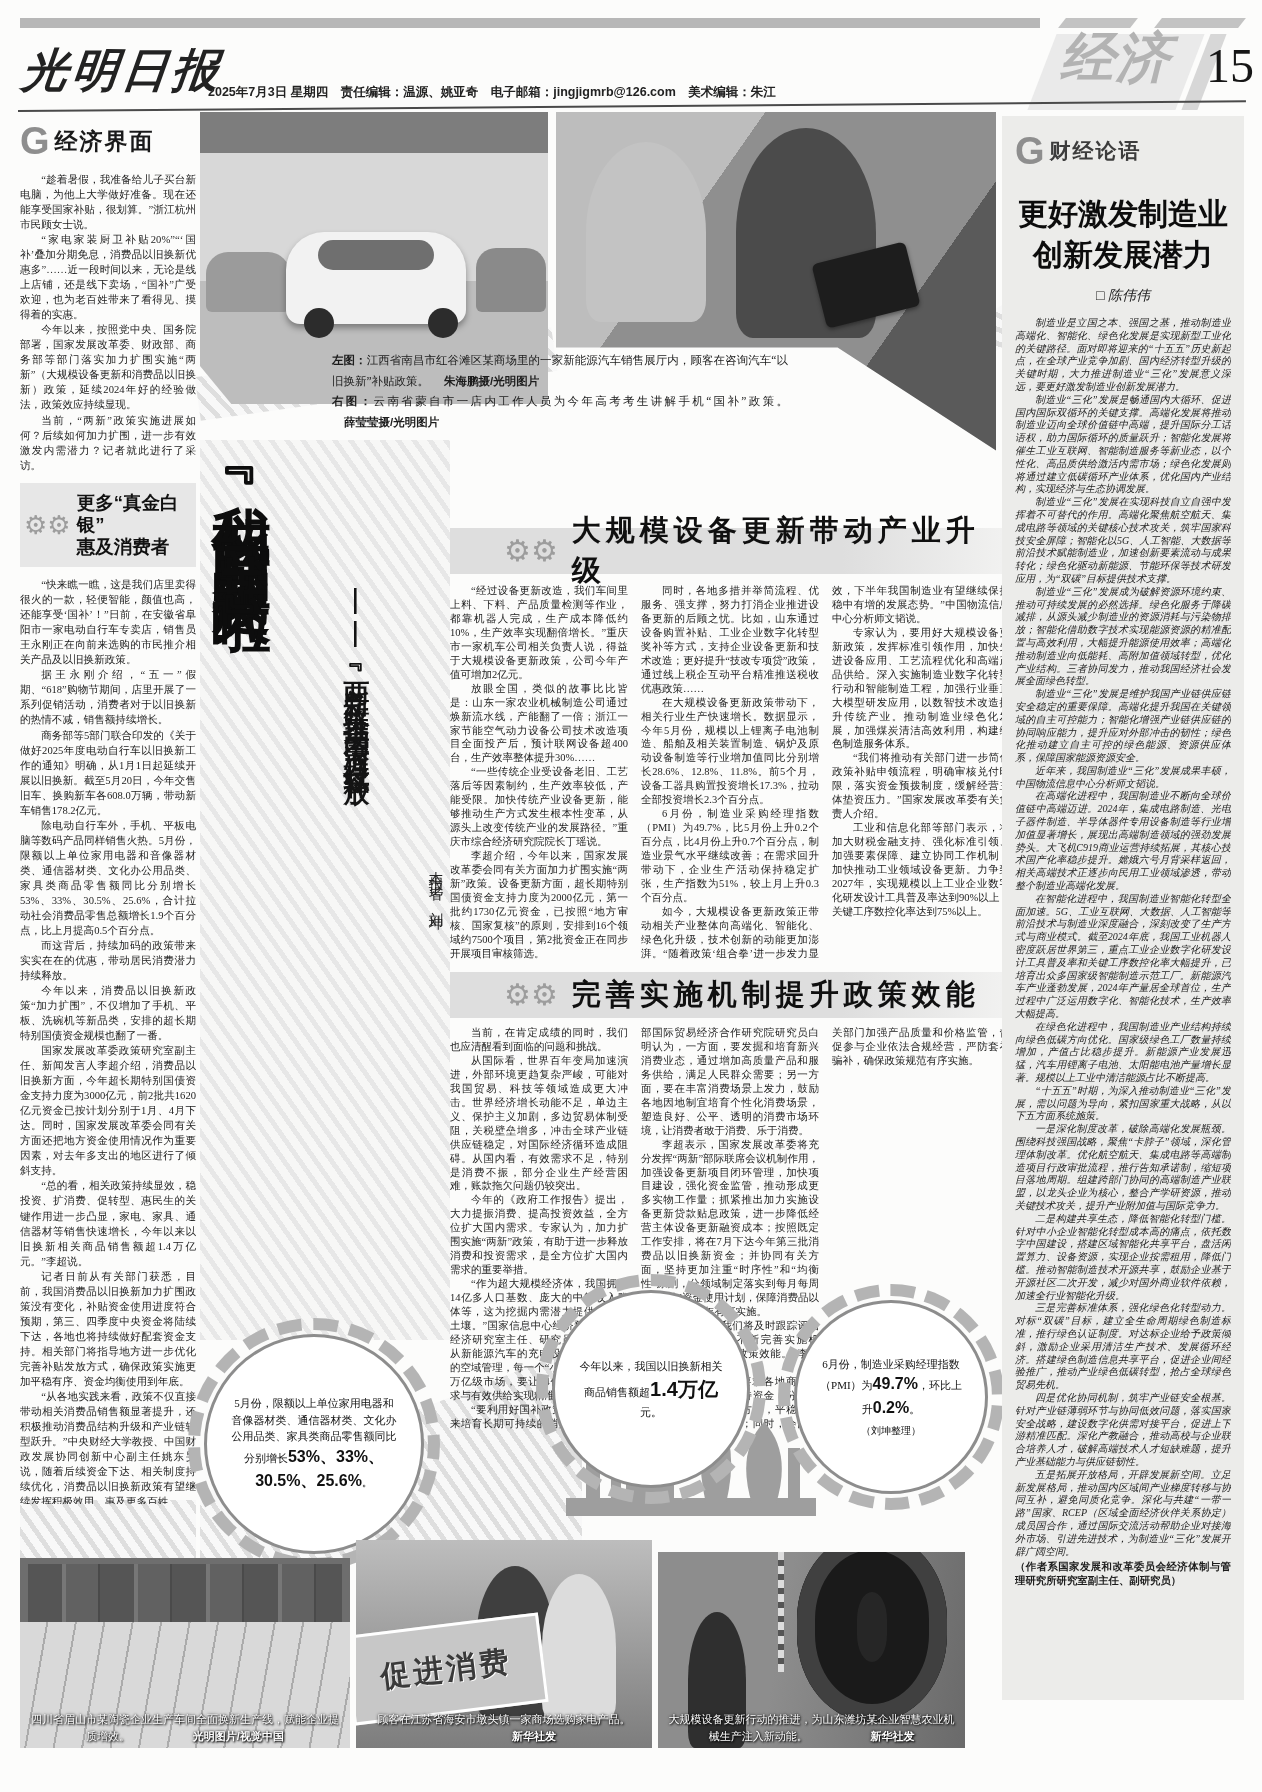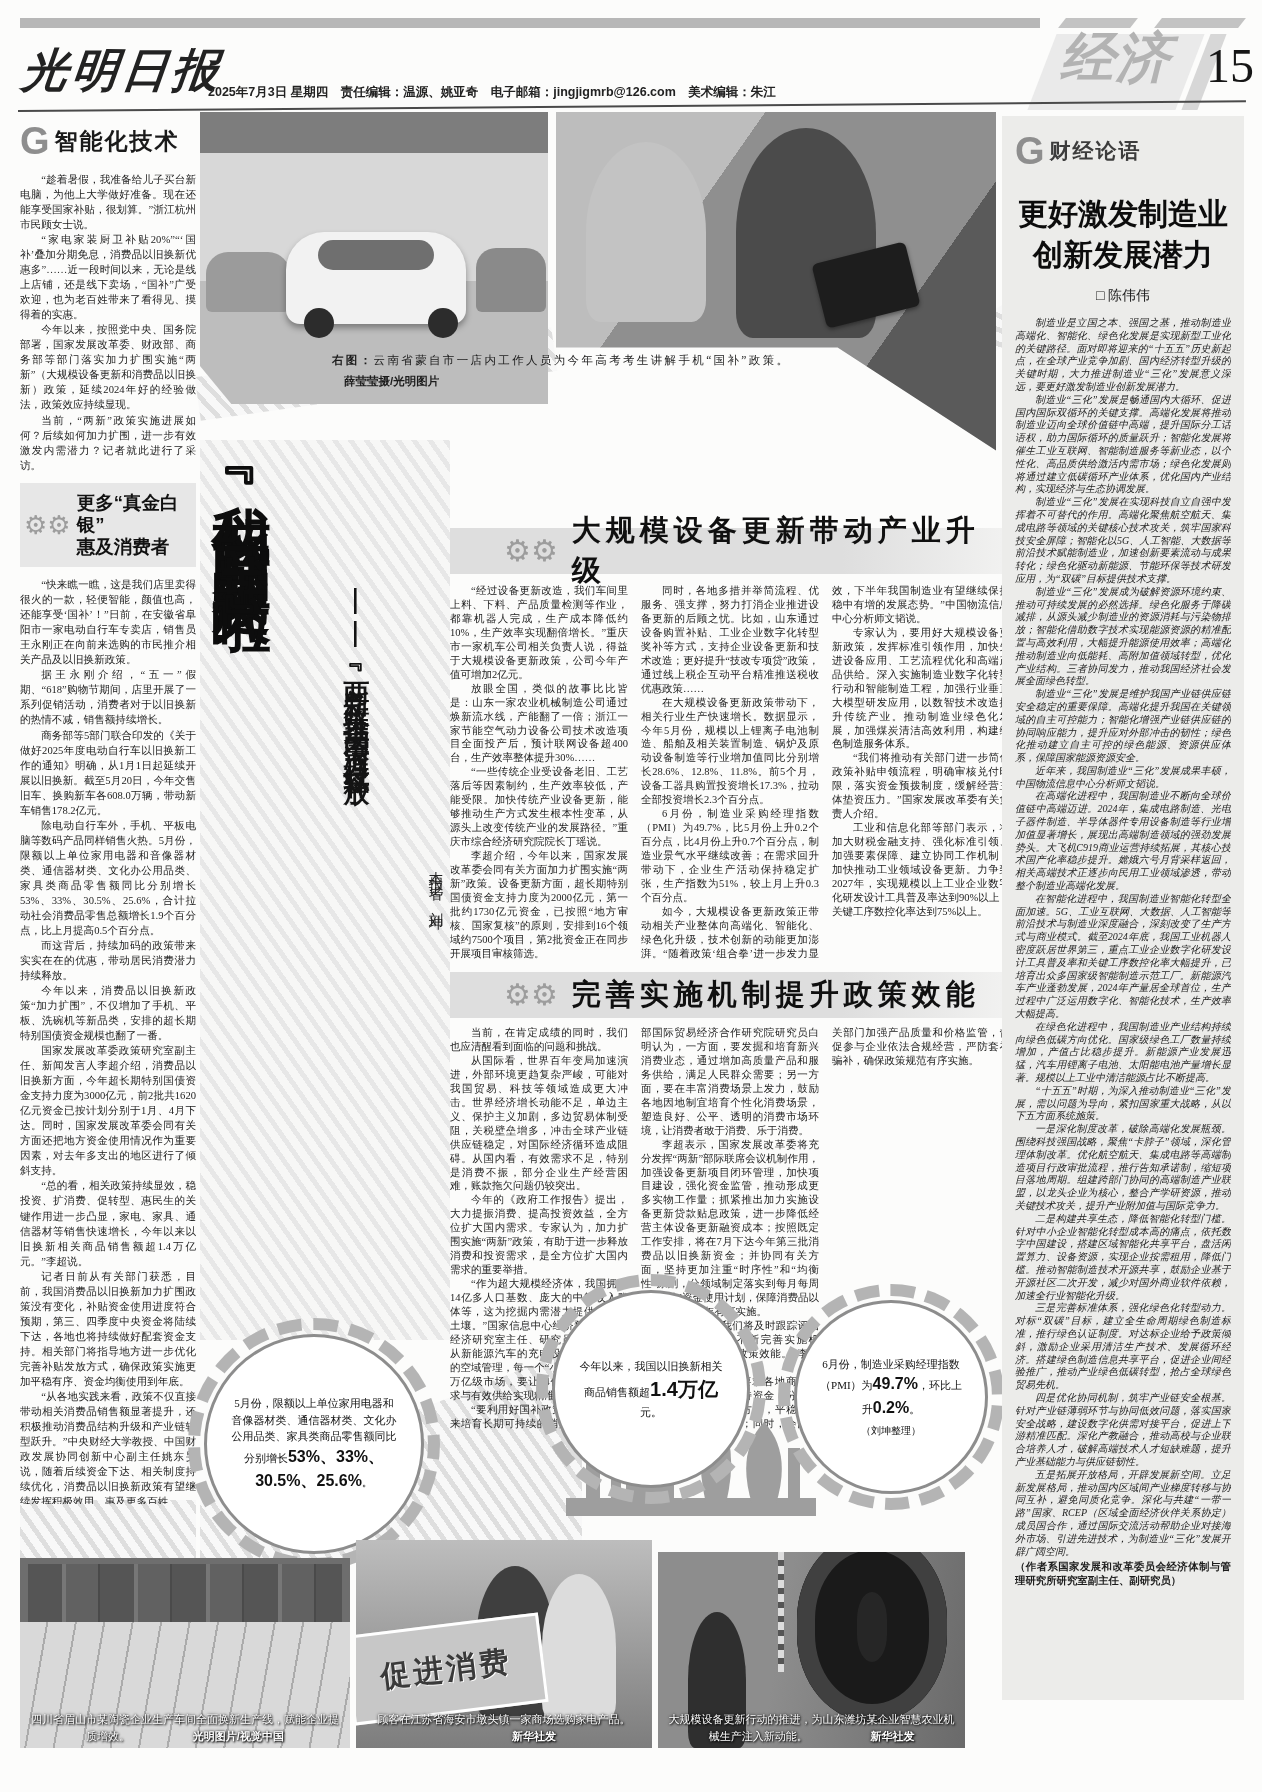--- a/index.html
+++ b/index.html
@@ -68,21 +68,21 @@
   .badge{border-radius:50%;background:#fff;border:3px solid #8d8d8d;display:flex;align-items:center;justify-content:center;text-align:center;}
   .badge::before{content:"";position:absolute;inset:-19px;border-radius:50%;border:12px dashed #b4b4b4;}
   .badge-inner{width:78%;font-size:11px;line-height:1.5;color:#111;}
   .badge-big{font-family:"Liberation Sans",sans-serif;font-weight:900;font-size:16px;}
   .badge-note{display:block;font-size:10px;margin-top:3px;}
   
   .essay{left:1002px;top:116px;width:242px;height:1584px;background:#ececea;box-sizing:border-box;padding:16px 13px;}
   .essay .kicker-label{font-size:21px;color:#3c3c3c;}
   .essay-title{margin:24px 0 4px;text-align:center;font-weight:900;font-size:30px;line-height:1.35;
                font-family:"Liberation Serif",serif;color:#0c0c0c;}
-  .essay-author{text-align:center;font-size:14px;margin:12px 0 12px;}
+  .essay-author{text-align:center;font-size:14px;margin:12px 0 12px;font-style:italic;}
   .essay-body{height:1300px;overflow:hidden;}
   .essay-body p.epara{margin:0;text-align:justify;text-indent:2em;font-size:10px;line-height:1.28;font-style:italic;}
   p.essay-footer{margin:2px 0 0;font-weight:bold;font-size:10.4px;line-height:1.3;text-align:justify;font-family:"Liberation Sans",sans-serif;}
   
   .factory{left:556px;top:1378px;width:260px;height:180px;}
   
   .bphoto{overflow:hidden;background:#9f9f9f;}
   .bphoto .bcap{position:absolute;left:0;right:0;bottom:2px;padding:2px 8px;font-size:11px;line-height:1.5;
       color:#fff;text-align:center;text-shadow:0 0 3px #000,1px 1px 2px #000;}
   .bcap .cap-credit{color:#fff;padding-left:48px;}
@@ -118,21 +118,21 @@
   <div class="abs mast-rule"></div>
 
   <div class="abs hatch" style="left:196px;top:352px;width:360px;height:44px;transform:rotate(-8deg);"></div>
   <div class="abs hatch" style="left:20px;top:1500px;width:176px;height:58px;"></div>
   <div class="abs hatch" style="left:200px;top:1346px;width:382px;height:212px;clip-path:polygon(0 70%,100% 0,100% 100%,0 100%);"></div>
   <div class="abs hatch" style="left:940px;top:300px;width:150px;height:36px;transform:rotate(-32deg);"></div>
 
   <div class="abs left-col">
     <div class="kicker">
       <span class="glogo">G</span>
-      <span class="kicker-label">智能化技术</span>
+      <span class="kicker-label">经济界面</span>
     </div>
     <div>
         <p class="lpara">“趁着暑假，我准备给儿子买台新电脑，为他上大学做好准备。现在还能享受国家补贴，很划算。”浙江杭州市民顾女士说。</p>
         <p class="lpara">“家电家装厨卫补贴20%”“‘国补’叠加分期免息，消费品以旧换新优惠多”……近一段时间以来，无论是线上店铺，还是线下卖场，“国补”广受欢迎，也为老百姓带来了看得见、摸得着的实惠。</p>
         <p class="lpara">今年以来，按照党中央、国务院部署，国家发展改革委、财政部、商务部等部门落实加力扩围实施“两新”（大规模设备更新和消费品以旧换新）政策，延续2024年好的经验做法，政策效应持续显现。</p>
         <p class="lpara">当前，“两新”政策实施进展如何？后续如何加力扩围，进一步有效激发内需潜力？记者就此进行了采访。</p>
       </div>
     <div class="left-subhead">
       <span class="gears" style="font-size:26px;">⚙⚙</span>
       <span class="txt">
@@ -162,20 +162,24 @@
     <div class="wheel" style="left:104px;"></div>
     <div class="wheel" style="left:228px;"></div>
   </div>
   <div class="abs photo photoB">
     <div class="figure" style="left:30px;top:30px;width:120px;height:180px;background:#c3c3c3;"></div>
     <div class="figure" style="left:180px;top:16px;width:140px;height:210px;background:#4b4b4b;"></div>
     <div class="tabletshape"></div>
   </div>
 
   <div class="abs capbox">
+    <p>
+      <span class="cap-label">左图：</span><span>江西省南昌市红谷滩区某商场里的一家新能源汽车销售展厅内，顾客在咨询汽车“以旧换新”补贴政策。</span>
+      <span class="cap-credit">朱海鹏摄/光明图片</span>
+    </p>
     <p>
       <span class="cap-label">右图：</span><span>云南省蒙自市一店内工作人员为今年高考考生讲解手机“国补”政策。</span>
       <span class="cap-credit">薛莹莹摄/光明图片</span>
     </p>
   </div>
 
   <div class="abs head-block">
     <div class="head-stripes"></div>
     <div class="head-main vtext">『我们的产品越卖越火啦』</div>
     <div class="head-sub vtext">——『两新』政策推动内需潜力持续释放</div>

